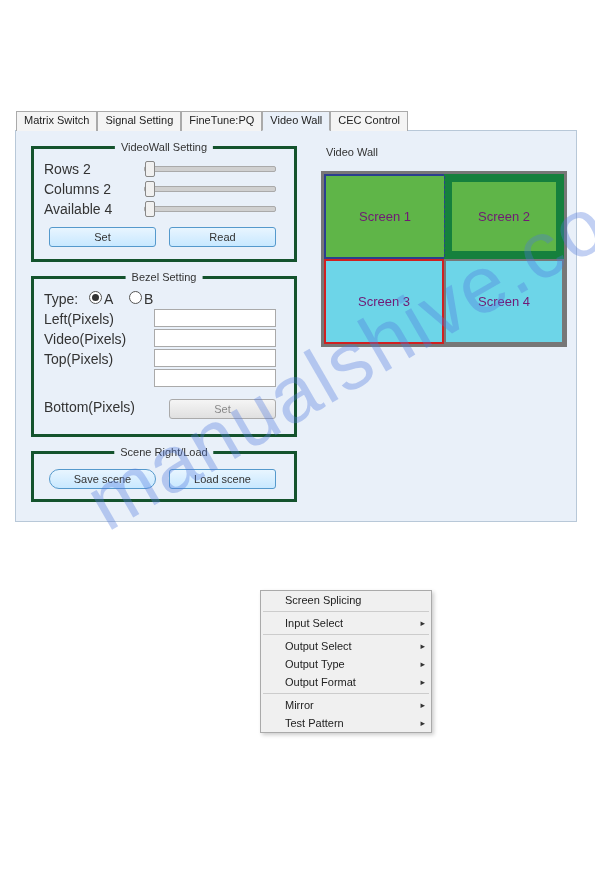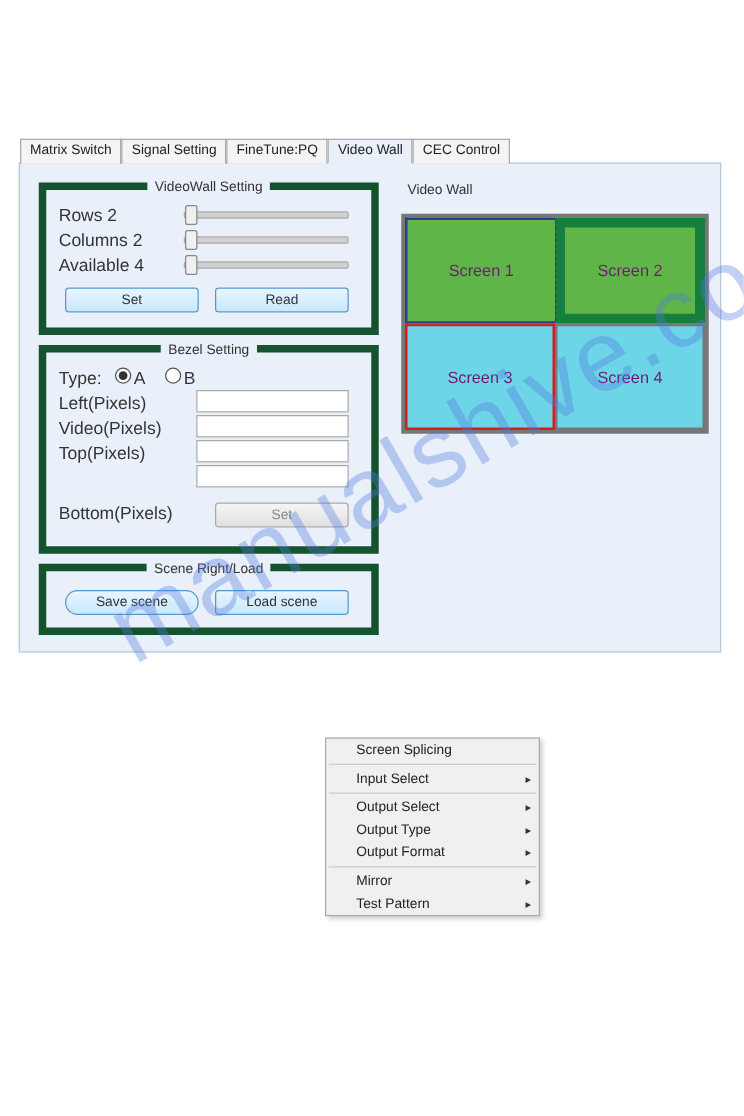--- a/index.html
+++ b/index.html
@@ -38,21 +38,21 @@
   margin-right: 0px;
   position: relative;
 }
 .tab.active {
   background: #e9f0f9;
   border-bottom: 1px solid #e9f0f9;
   z-index: 2;
 }
 .groupbox {
   position: absolute;
-  border: 6px solid #14532d;
+  border: 3px solid #14532d;
   background: transparent;
 }
 .groupbox-title {
   position: absolute;
   top: -8px;
   left: 50%;
   transform: translateX(-50%);
   background: #e9f0f9;
   padding: 0 6px;
   font-size: 11px;

